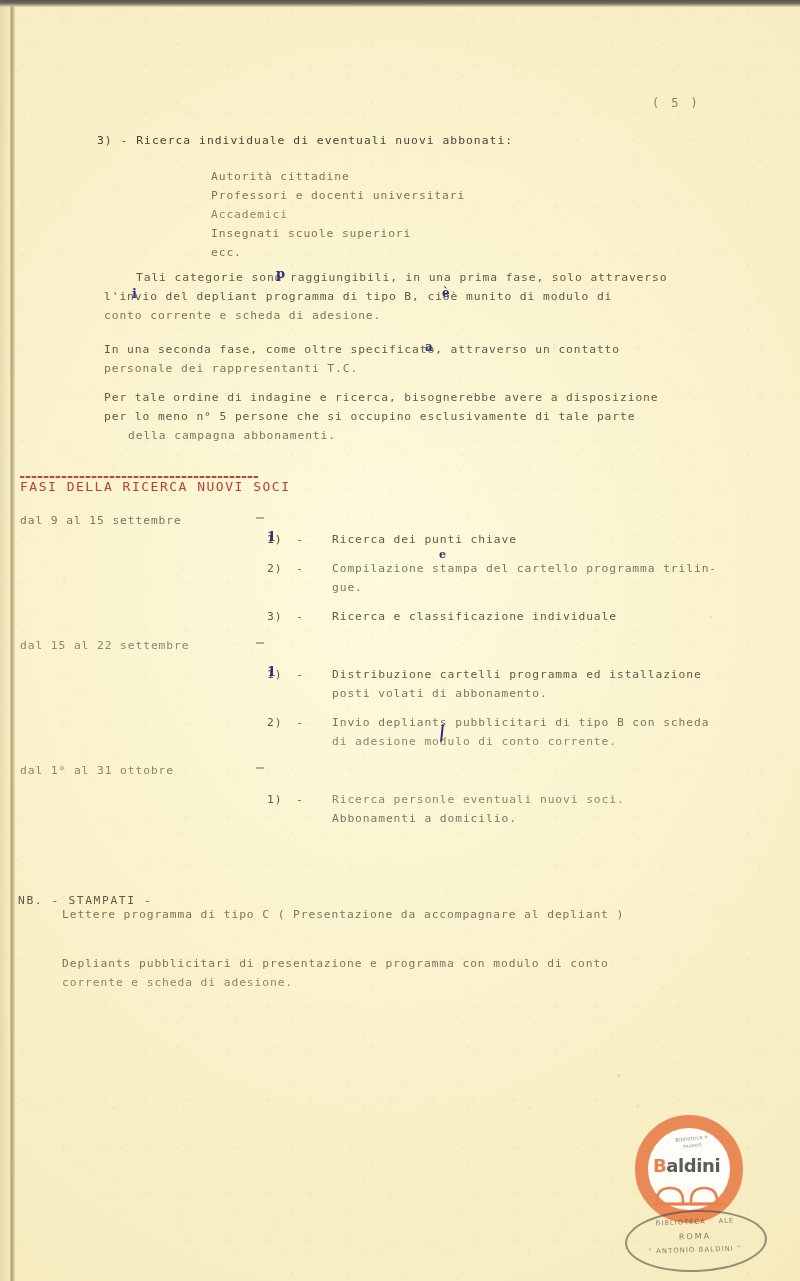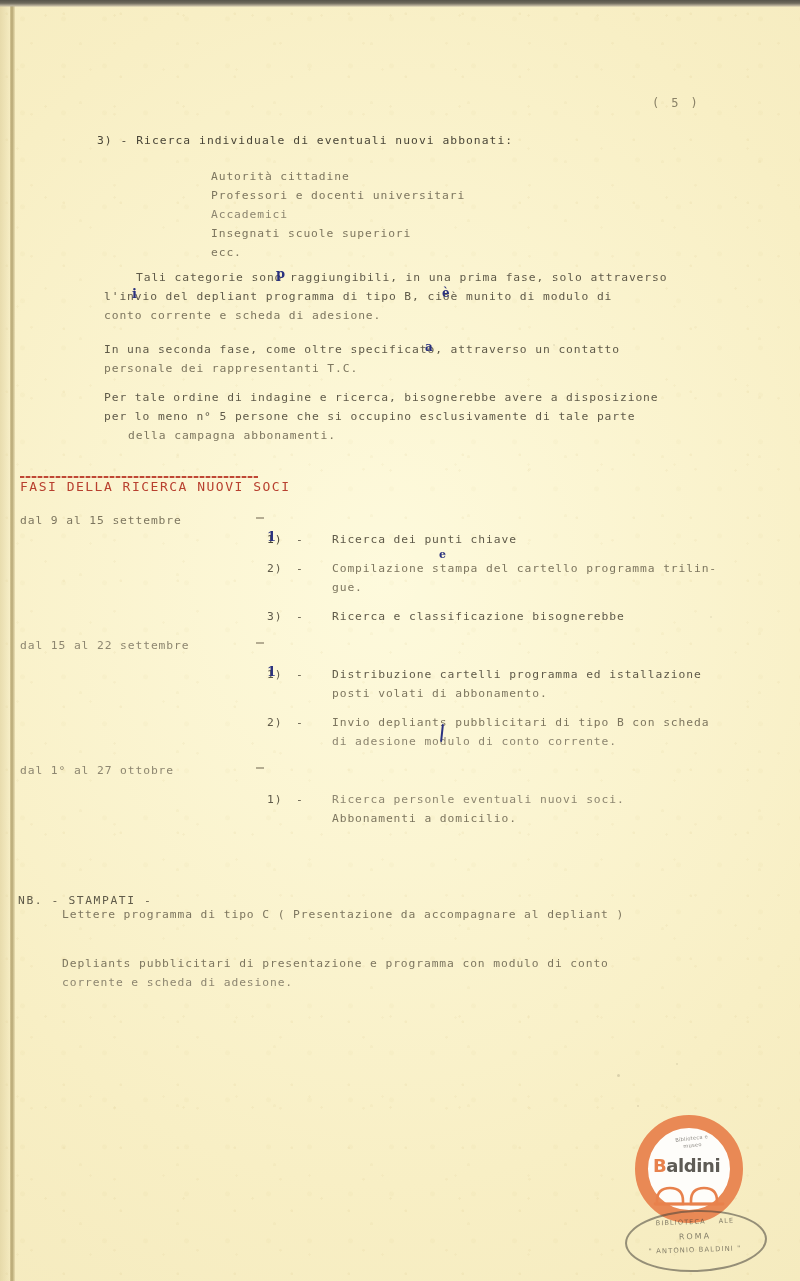--- a/index.html
+++ b/index.html
@@ -240,36 +240,36 @@
     <div class="ln t-mid" style="top:530px; left:296px;">-</div>
     <div class="ln t-mid" style="top:530px; left:332px;">Ricerca dei punti chiave</div>
 
     <div class="ln t-mid" style="top:559px; left:267px;">2)</div>
     <div class="ln t-mid" style="top:559px; left:296px;">-</div>
     <div class="ln t-faint" style="top:559px; left:332px;">Compilazione stampa del cartello programma trilin-</div>
     <div class="ln t-faint" style="top:578px; left:332px;">gue.</div>
 
     <div class="ln t-mid" style="top:607px; left:267px;">3)</div>
     <div class="ln t-mid" style="top:607px; left:296px;">-</div>
-    <div class="ln t-mid" style="top:607px; left:332px;">Ricerca e classificazione bisognerebbe</div>
+    <div class="ln t-mid" style="top:607px; left:332px;">Ricerca e classificazione individuale</div>
 
     <div class="ln t-vfaint" style="top:636px; left:20px;">dal 15 al 22 settembre</div>
     <div class="dash-mark" style="top:642px; left:256px;"></div>
 
     <div class="ln t-mid" style="top:665px; left:267px;">1)</div>
     <div class="ln t-mid" style="top:665px; left:296px;">-</div>
     <div class="ln t-mid" style="top:665px; left:332px;">Distribuzione cartelli programma ed istallazione</div>
     <div class="ln t-faint" style="top:684px; left:332px;">posti volati di abbonamento.</div>
 
     <div class="ln t-mid" style="top:713px; left:267px;">2)</div>
     <div class="ln t-mid" style="top:713px; left:296px;">-</div>
     <div class="ln t-faint" style="top:713px; left:332px;">Invio depliants pubblicitari di tipo B con scheda</div>
     <div class="ln t-vfaint" style="top:732px; left:332px;">di adesione modulo di conto corrente.</div>
 
-    <div class="ln t-vfaint" style="top:761px; left:20px;">dal 1° al 27 ottobre</div>
+    <div class="ln t-vfaint" style="top:761px; left:20px;">dal 1° al 31 ottobre</div>
     <div class="dash-mark" style="top:767px; left:256px;"></div>
 
     <div class="ln t-mid" style="top:790px; left:267px;">1)</div>
     <div class="ln t-mid" style="top:790px; left:296px;">-</div>
     <div class="ln t-vfaint" style="top:790px; left:332px;">Ricerca personle eventuali nuovi soci.</div>
     <div class="ln t-faint" style="top:809px; left:332px;">Abbonamenti a domicilio.</div>
 
     <div class="ln t-mid" style="top:891px; left:18px; letter-spacing:1.6px;">NB. - STAMPATI -</div>
     <div class="ln t-faint" style="top:905px; left:62px;">Lettere programma di tipo C ( Presentazione da accompagnare al depliant )</div>
     <div class="ln t-faint" style="top:954px; left:62px;">Depliants pubblicitari di presentazione e programma con modulo di conto</div>

